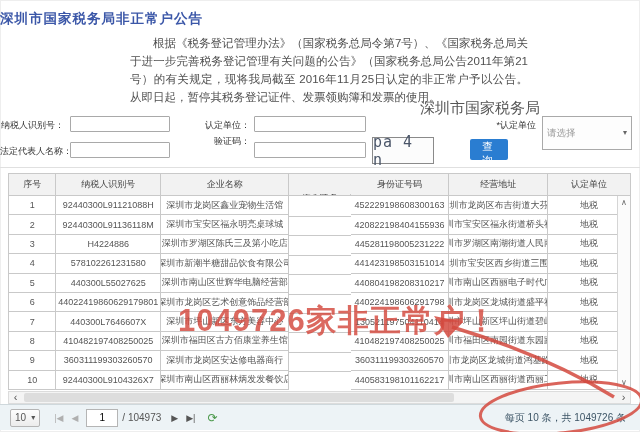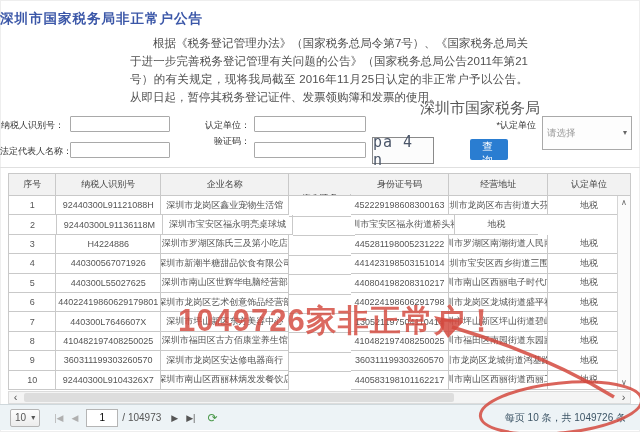--- a/index.html
+++ b/index.html
@@ -151,35 +151,36 @@
         <div class="cell c3">胡佳莹</div>
         <div class="cell c4">452229198608300163</div>
         <div class="cell c5">深圳市龙岗区布吉街道大芬...</div>
         <div class="cell c6">地税</div>
       </div>
       <div class="trow">
         <div class="cell c0">2</div>
         <div class="cell c1">92440300L91136118M</div>
         <div class="cell c2">深圳市宝安区福永明亮桌球城</div>
         <div class="cell c3">汪明亮</div>
+        <div class="cell c4">420822198404155936</div>
         <div class="cell c5">深圳市宝安区福永街道桥头社...</div>
         <div class="cell c6">地税</div>
       </div>
       <div class="trow">
         <div class="cell c0">3</div>
         <div class="cell c1">H4224886</div>
         <div class="cell c2">深圳市罗湖区陈氏三及第小吃店</div>
         <div class="cell c3">陈月英</div>
         <div class="cell c4">445281198005231222</div>
         <div class="cell c5">深圳市罗湖区南湖街道人民南...</div>
         <div class="cell c6">地税</div>
       </div>
       <div class="trow">
         <div class="cell c0">4</div>
-        <div class="cell c1">440300567071926</div>
+        <div class="cell c1">578102261231580</div>
         <div class="cell c2">深圳市新潮半糖甜品饮食有限公司</div>
         <div class="cell c3">郑小仪</div>
         <div class="cell c4">441423198503151014</div>
         <div class="cell c5">深圳市宝安区西乡街道三围...</div>
         <div class="cell c6">地税</div>
       </div>
       <div class="trow">
         <div class="cell c0">5</div>
         <div class="cell c1">440300L55027625</div>
         <div class="cell c2">深圳市南山区世辉华电脑经营部</div>

